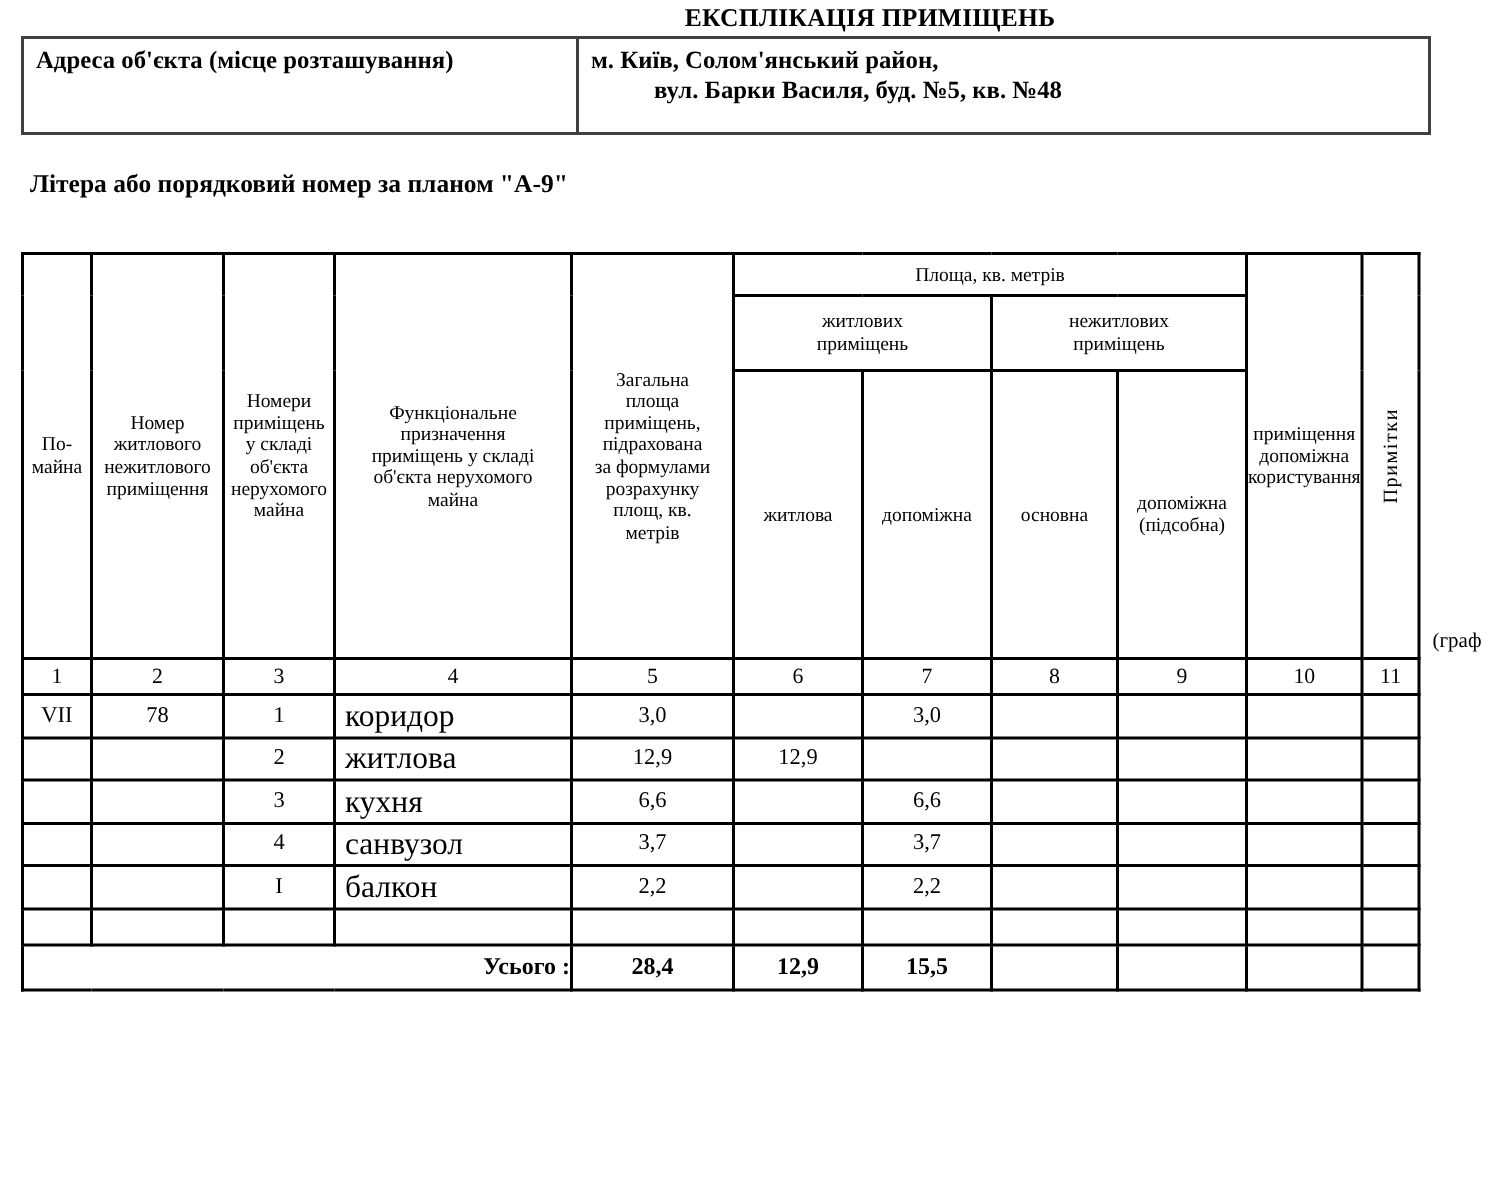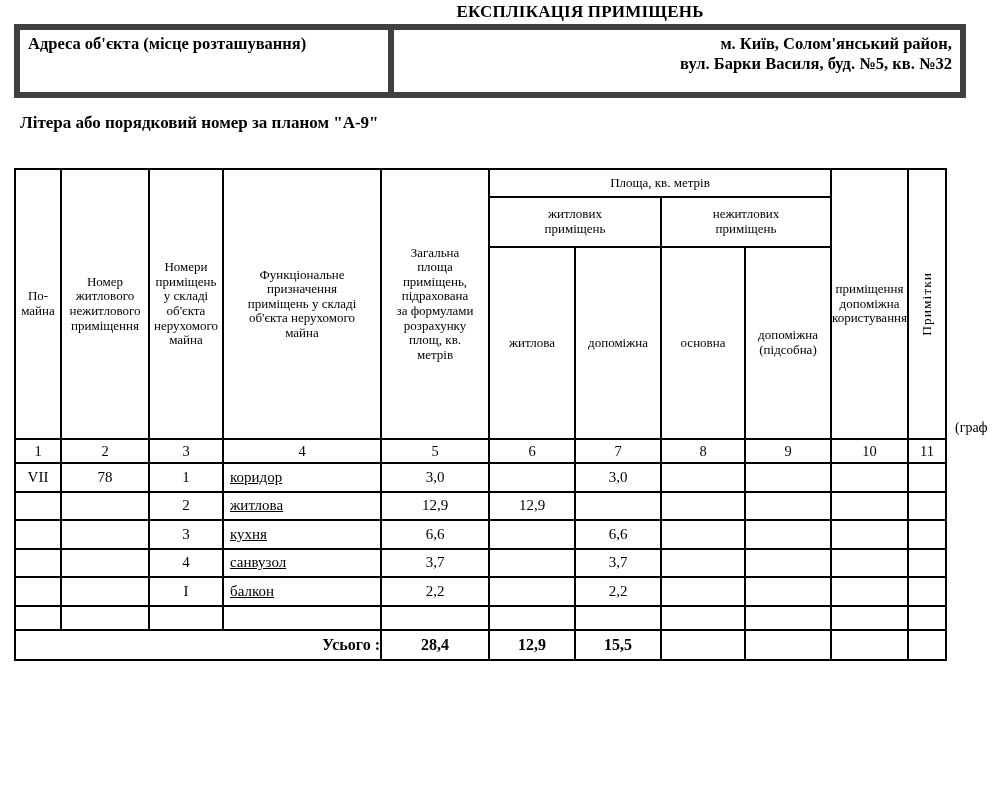--- a/index.html
+++ b/index.html
@@ -35,33 +35,32 @@
   }
 
   
   .addr-table {
     position: absolute;
     left: 14px;
     top: 24px;
     border-collapse: collapse;
   }
   .addr-table td {
-    border: 6px solid #404040;
+    border: 2px solid #404040;
     vertical-align: top;
     font-size: 16.5px;
     font-weight: bold;
     padding: 4px 8px;
   }
   .addr-label {
     width: 352px;
     height: 54px;
   }
   .addr-value {
     width: 550px;
-    text-align: right;
   }
   .addr-value .line2 {
     padding-left: 42px;
   }
 
   
   .letter-line {
     position: absolute;
     left: 20px;
     top: 113px;
@@ -105,22 +104,21 @@
     height: 22px;
     font-size: 14.5px;
   }
   .data-row td {
     height: 26.5px;
     font-size: 15px;
   }
   .data-row td.leftal {
     text-align: left;
     padding-left: 6px;
-    font-size: 15px;
-    text-decoration: underline;
+    font-size: 21px;
   }
   .blank-row td {
     height: 22px;
   }
   .total-row td {
     height: 28px;
     font-size: 16px;
     font-weight: bold;
   }
   .total-label {
@@ -153,21 +151,21 @@
 <div class="page">
 
   <div class="doc-title">ЕКСПЛІКАЦІЯ ПРИМІЩЕНЬ</div>
 
   <table class="addr-table">
     <tbody>
         <tr>
       <td class="addr-label">Адреса об'єкта  (місце розташування)</td>
       <td class="addr-value">
         <div>м. Київ, Солом'янський район,</div>
-        <div class="line2">вул. Барки Василя, буд. №5, кв. №32</div>
+        <div class="line2">вул. Барки Василя, буд. №5, кв. №48</div>
       </td>
     </tr>
   </tbody>
     </table>
 
   <div class="letter-line">Літера або порядковий номер за планом "А-9"</div>
 
   <table class="main-table">
     <colgroup>
       <col style="width:46px">

